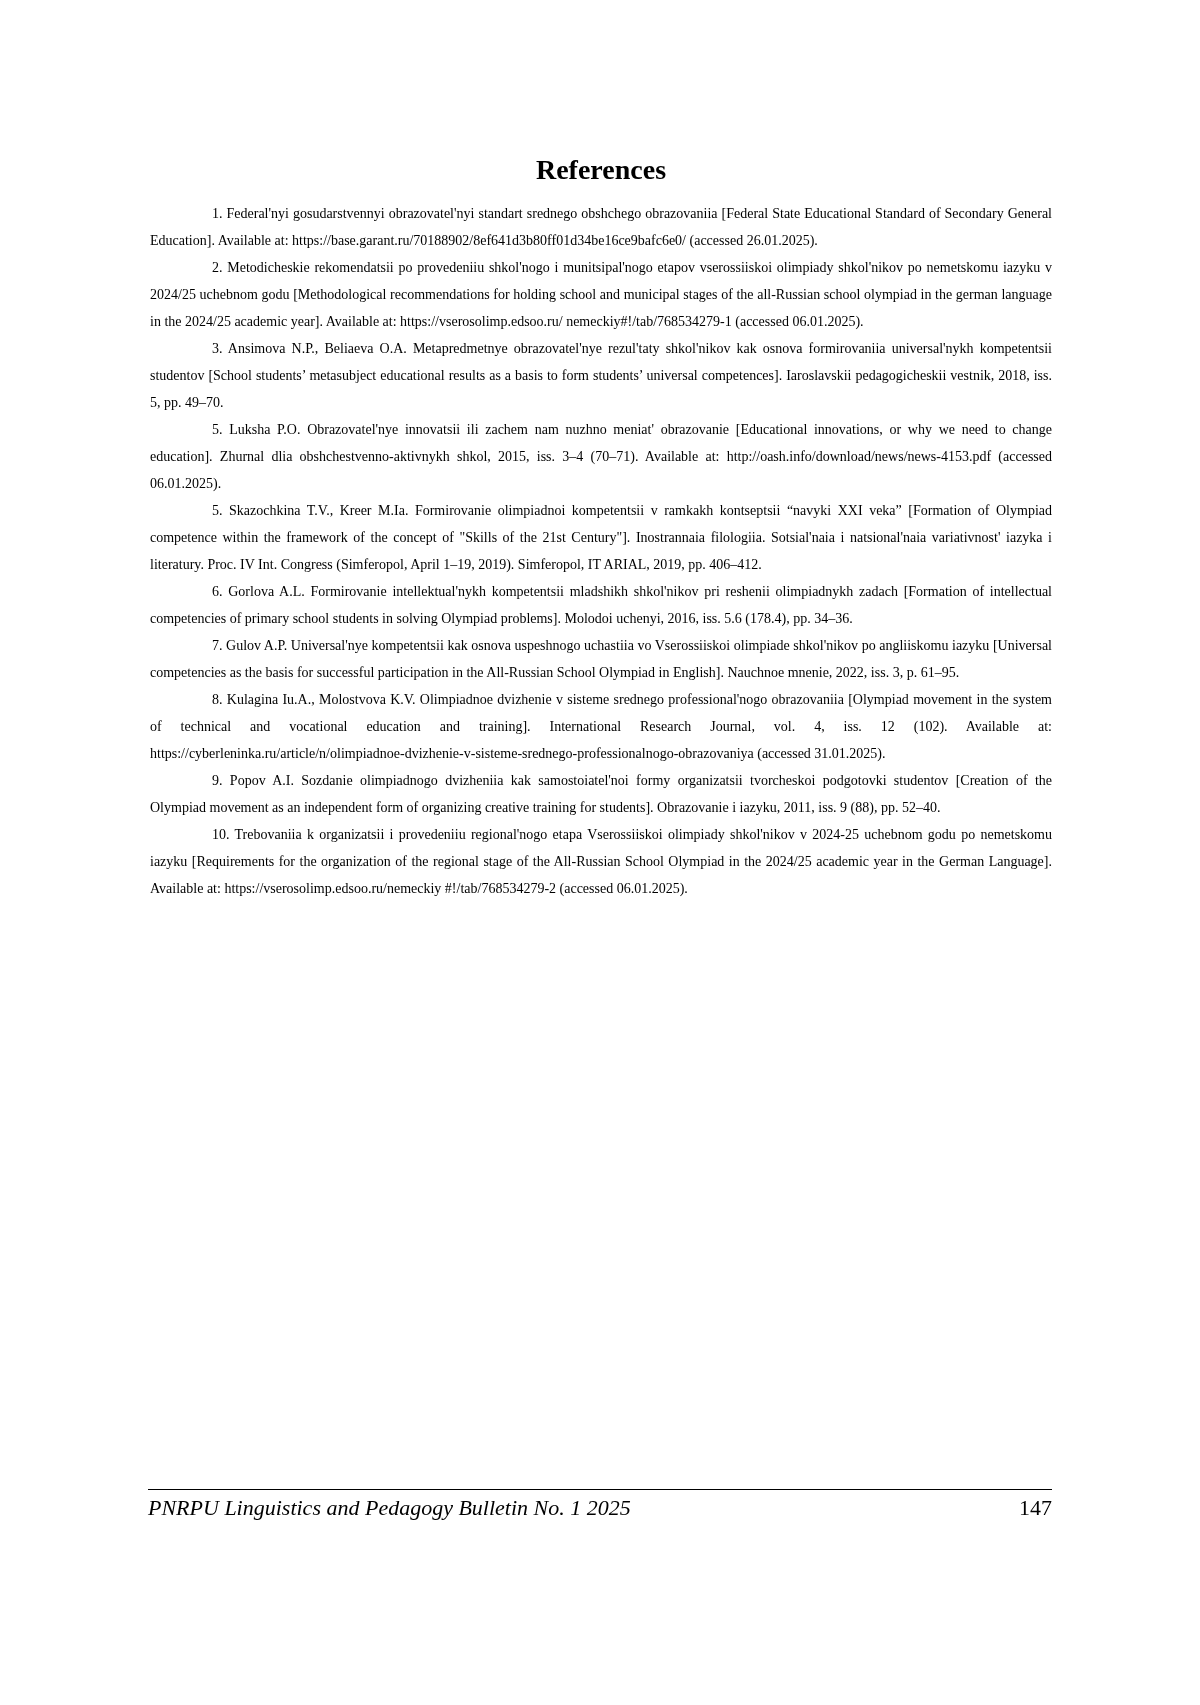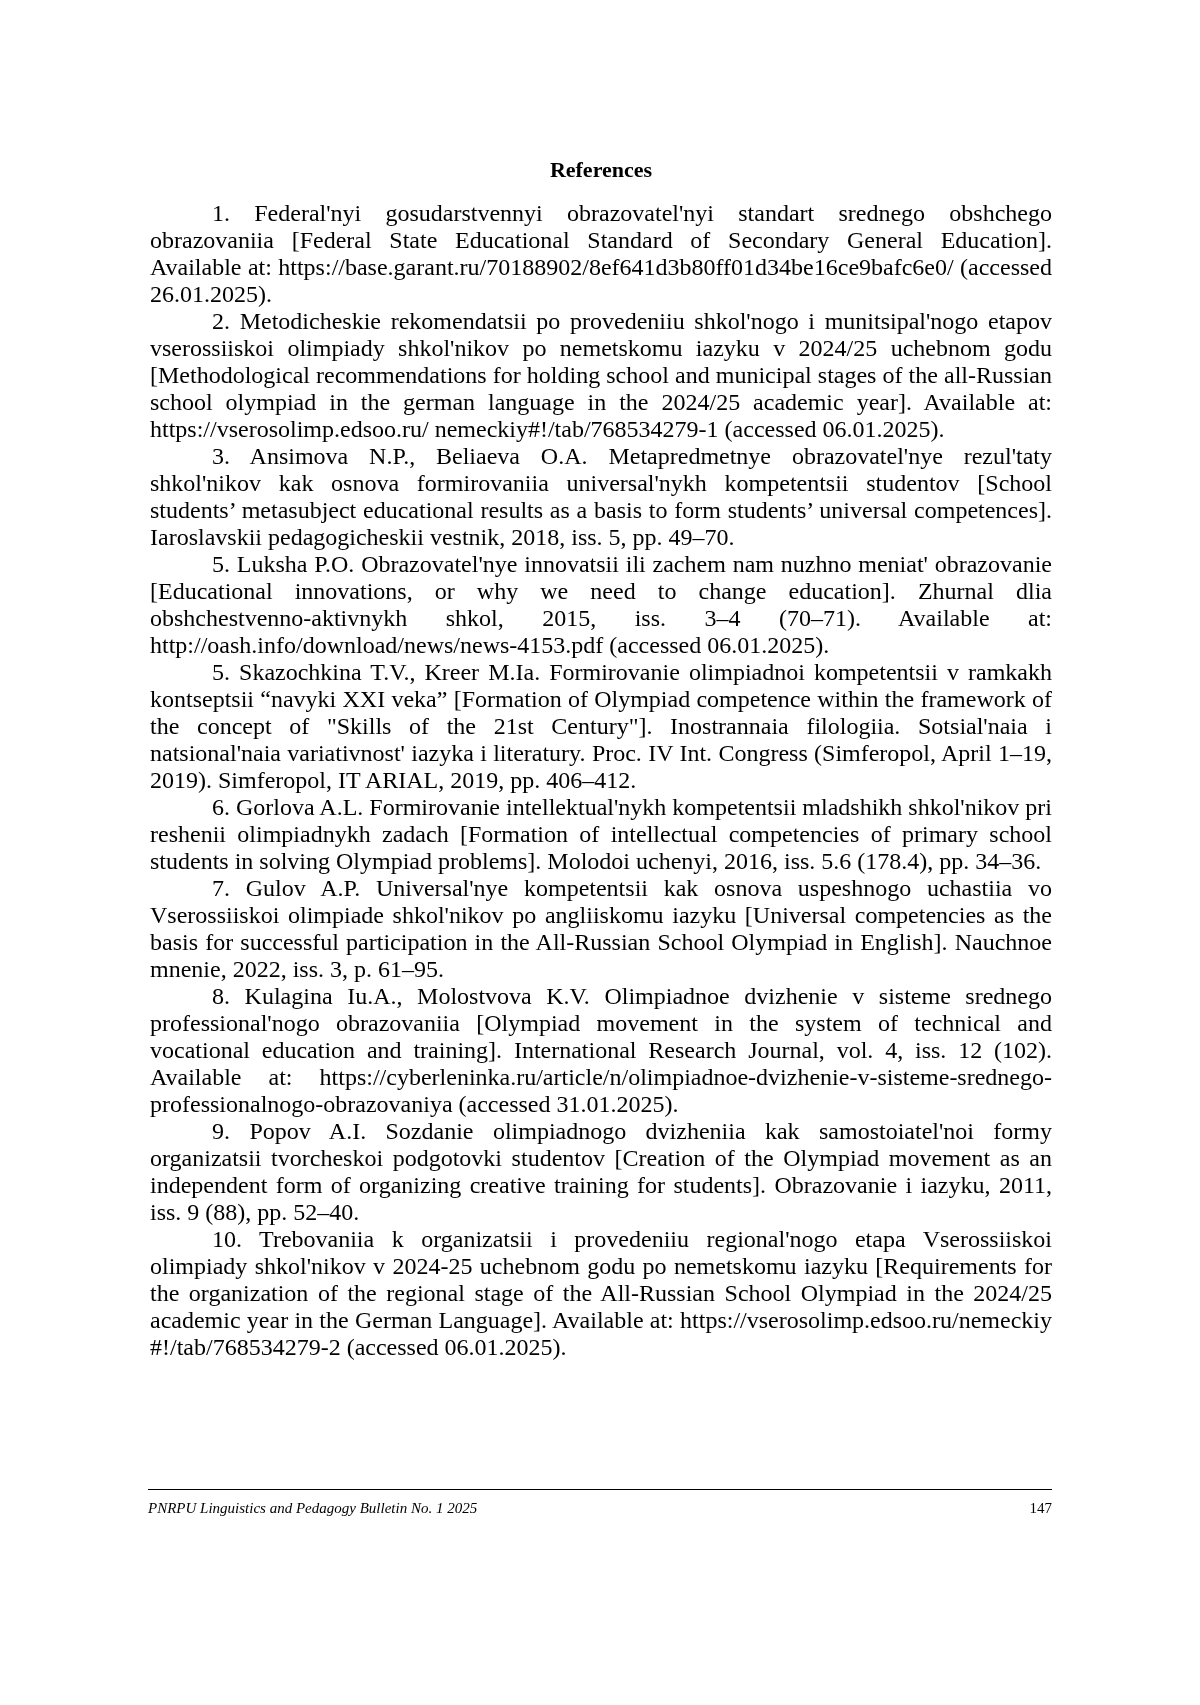--- a/index.html
+++ b/index.html
@@ -27,43 +27,43 @@
   }
   .content {
     position: absolute;
     top: 158px;
     left: 150px;
     width: 902px;
   }
   .title {
     text-align: center;
     font-weight: bold;
-    font-size: 22px;
+    font-size: 28px;
     line-height: 24px;
     margin-bottom: 18px;
   }
   .ref {
     text-align: justify;
     text-indent: 62px;
-    font-size: 24px;
+    font-size: 14px;
     line-height: 27px;
     overflow-wrap: break-word;
   }
   .it { }
   .footer {
     position: absolute;
     top: 1489px;
     left: 148px;
     width: 904px;
     border-top: 1.5px solid #000;
     padding-top: 7px;
     display: flex;
     justify-content: space-between;
     align-items: center;
-    font-size: 15px;
+    font-size: 22px;
     line-height: 22px;
   }
   .footer-left { font-style: italic; }
   .footer-right { font-style: normal; margin-left: 48px; }
 </style>
 </head>
 <body>
 
 <div class="page">
 

